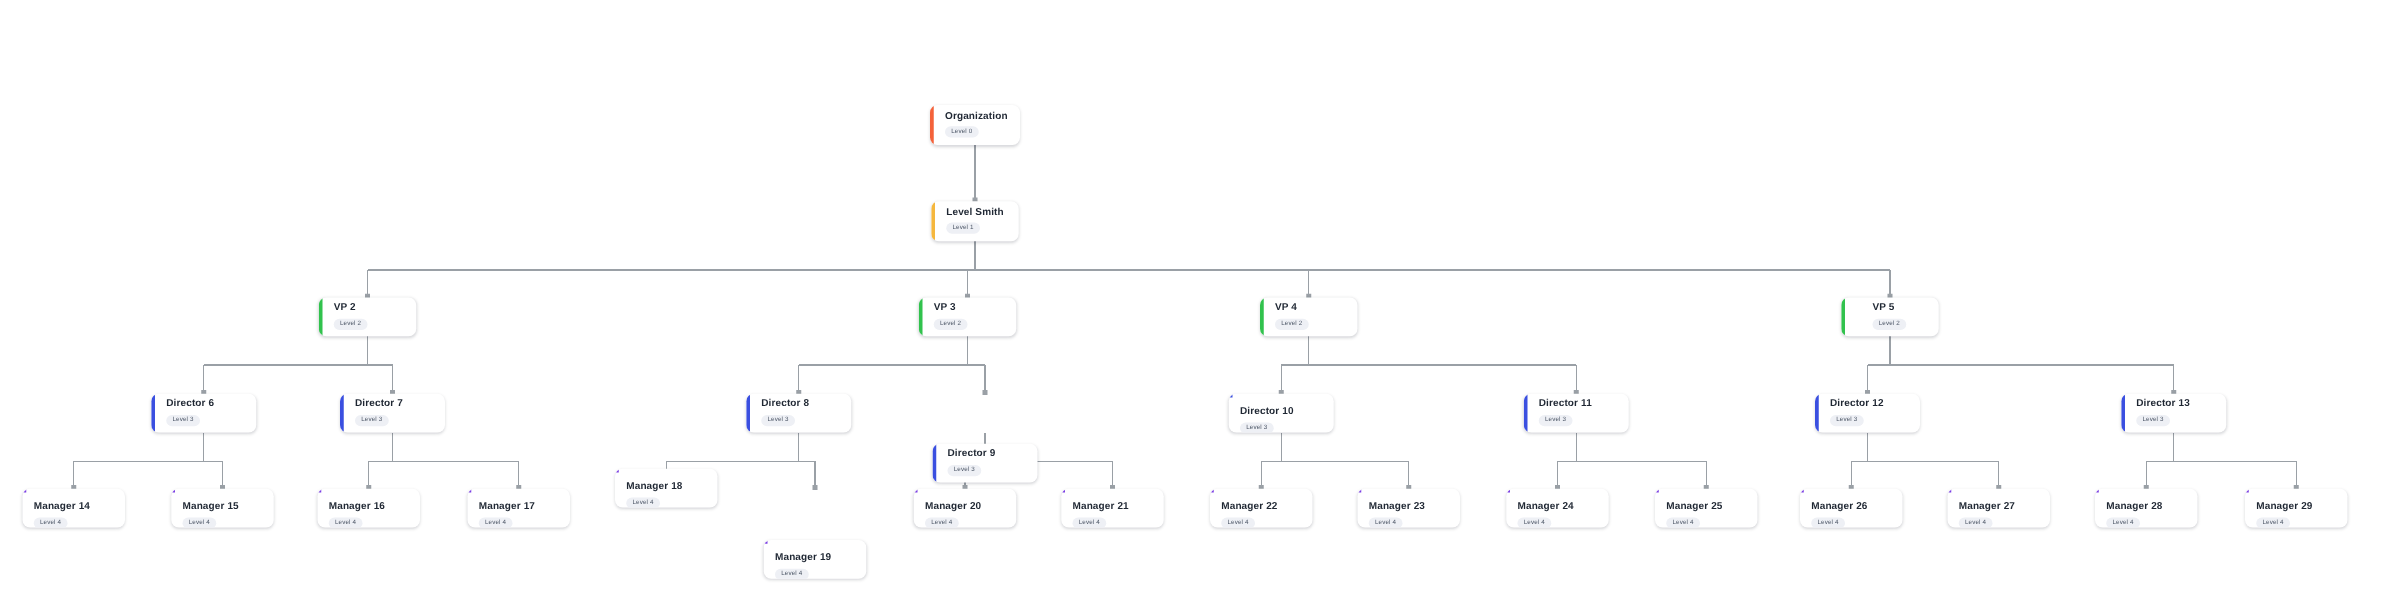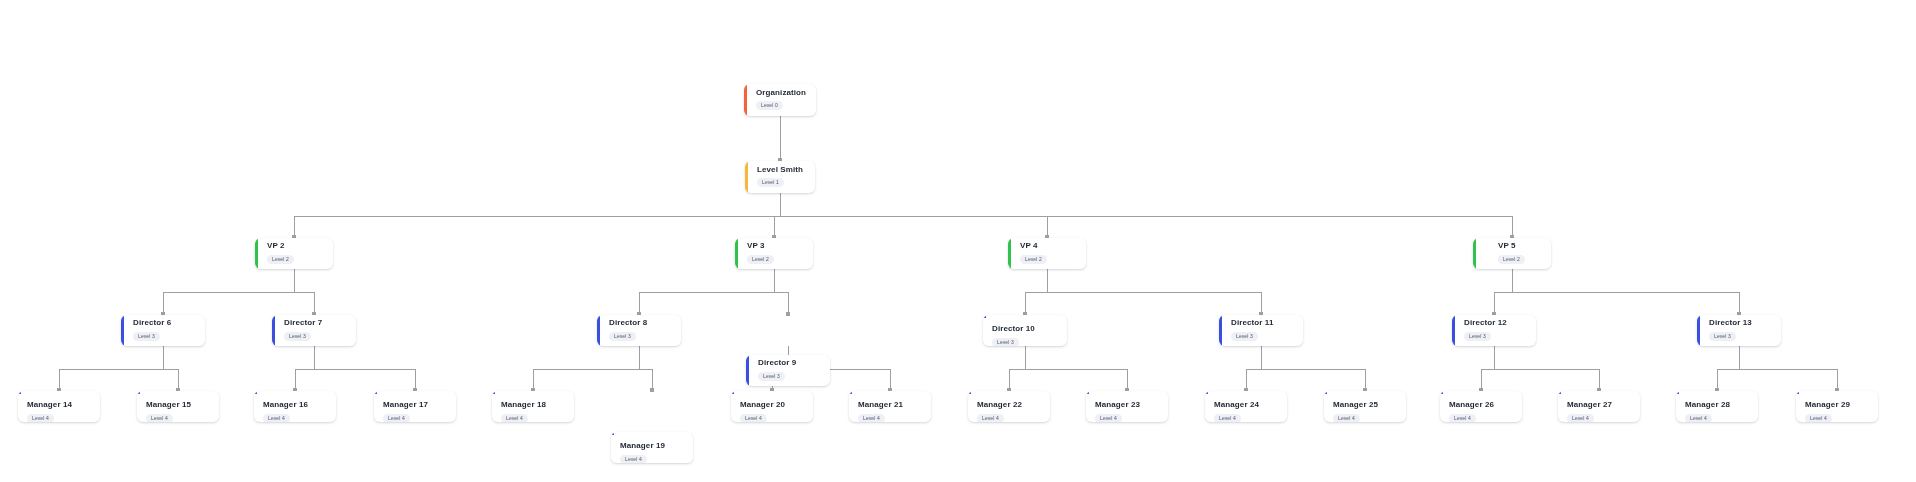--- a/index.html
+++ b/index.html
@@ -299,21 +299,21 @@
           <span class="node-badge">Level 4</span>
         </div>
       </div>
       <div class="node depth-4" style="left: 374px; top: 391px; width: 82px; height: 31px;">
         <div class="node-accent" style="background: rgb(123, 63, 228);"></div>
         <div class="node-body">
           <div class="node-title">Manager 17</div>
           <span class="node-badge">Level 4</span>
         </div>
       </div>
-      <div class="node depth-4" style="left: 492px; top: 391px; width: 82px; height: 31px;">
+      <div class="node depth-4" style="left: 492px; top: 375px; width: 82px; height: 31px;">
         <div class="node-accent" style="background: rgb(123, 63, 228);"></div>
         <div class="node-body">
           <div class="node-title">Manager 18</div>
           <span class="node-badge">Level 4</span>
         </div>
       </div>
       <div class="node depth-4" style="left: 611px; top: 391px; width: 82px; height: 31px; margin-top: 41px;">
         <div class="node-accent" style="background: rgb(123, 63, 228);"></div>
         <div class="node-body">
           <div class="node-title">Manager 19</div>

